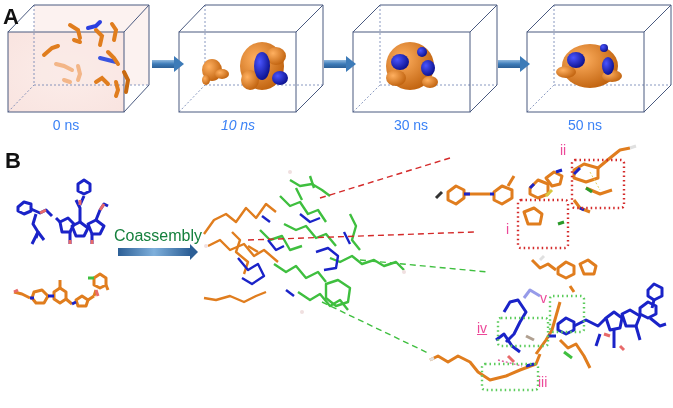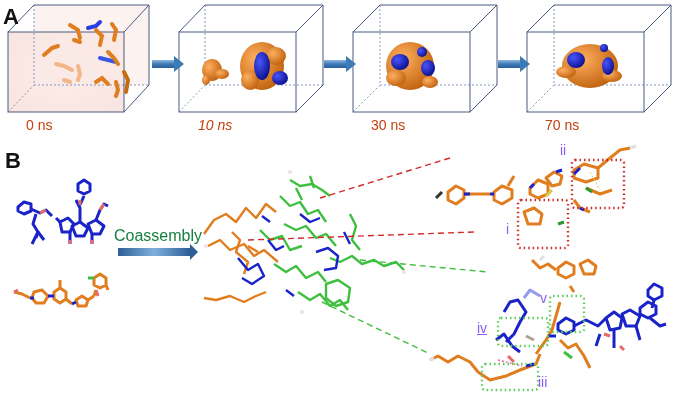--- a/index.html
+++ b/index.html
@@ -1,20 +1,20 @@
 <!DOCTYPE html>
 <html><head>
 <meta charset="utf-8">
 <style>
   html,body{margin:0;padding:0;background:#ffffff;}
   body{width:673px;height:408px;position:relative;overflow:hidden;font-family:"Liberation Sans",sans-serif;}
   .panel-label{position:absolute;font-weight:bold;font-size:22px;color:#111;}
-  .time-label{position:absolute;font-size:14px;color:#c2410c;text-align:left;width:80px;}
+  .time-label{position:absolute;font-size:14px;color:#3b82f6;text-align:center;width:80px;}
   .coassembly{position:absolute;font-size:16px;color:#15803d;}
-  .roman{position:absolute;font-size:14px;color:#8b5cf6;}
+  .roman{position:absolute;font-size:14px;color:#ec4899;}
   svg{position:absolute;left:0;top:0;}
 </style>
 </head>
 <body>
 
 <svg width="673" height="408" viewBox="0 0 673 408">
   <defs>
     <linearGradient id="arrowGrad" x1="0" y1="0" x2="0" y2="1">
       <stop offset="0" stop-color="#8fb8de"></stop>
       <stop offset="0.5" stop-color="#3d7bb8"></stop>
@@ -299,21 +299,21 @@
 
   <rect x="482" y="364" width="56" height="26" rx="3" fill="none" stroke="#5ccc5c" stroke-width="2.4" stroke-dasharray="1.5,3"></rect>
   <rect x="498" y="318" width="50" height="28" rx="3" fill="none" stroke="#5ccc5c" stroke-width="2.4" stroke-dasharray="1.5,3"></rect>
   <rect x="550" y="296" width="34" height="36" rx="3" fill="none" stroke="#5ccc5c" stroke-width="2.4" stroke-dasharray="1.5,3"></rect>
 </svg>
 
 <div class="panel-label" style="left:3px;top:4px;">A</div>
 <div class="time-label" style="left:26px;top:117px;">0 ns</div>
 <div class="time-label" style="left:198px;top:117px;font-style:italic;">10 ns</div>
 <div class="time-label" style="left:371px;top:117px;">30 ns</div>
-<div class="time-label" style="left:545px;top:117px;">70 ns</div>
+<div class="time-label" style="left:545px;top:117px;">50 ns</div>
 
 <div class="panel-label" style="left:5px;top:148px;">B</div>
 <div class="coassembly" style="left:114px;top:227px;">Coassembly</div>
 
 <div class="roman" style="left:506px;top:221px;">i</div>
 <div class="roman" style="left:560px;top:142px;">ii</div>
 <div class="roman" style="left:538px;top:374px;">iii</div>
 <div class="roman" style="left:477px;top:320px;text-decoration:underline;">iv</div>
 <div class="roman" style="left:540px;top:290px;">v</div>
 

